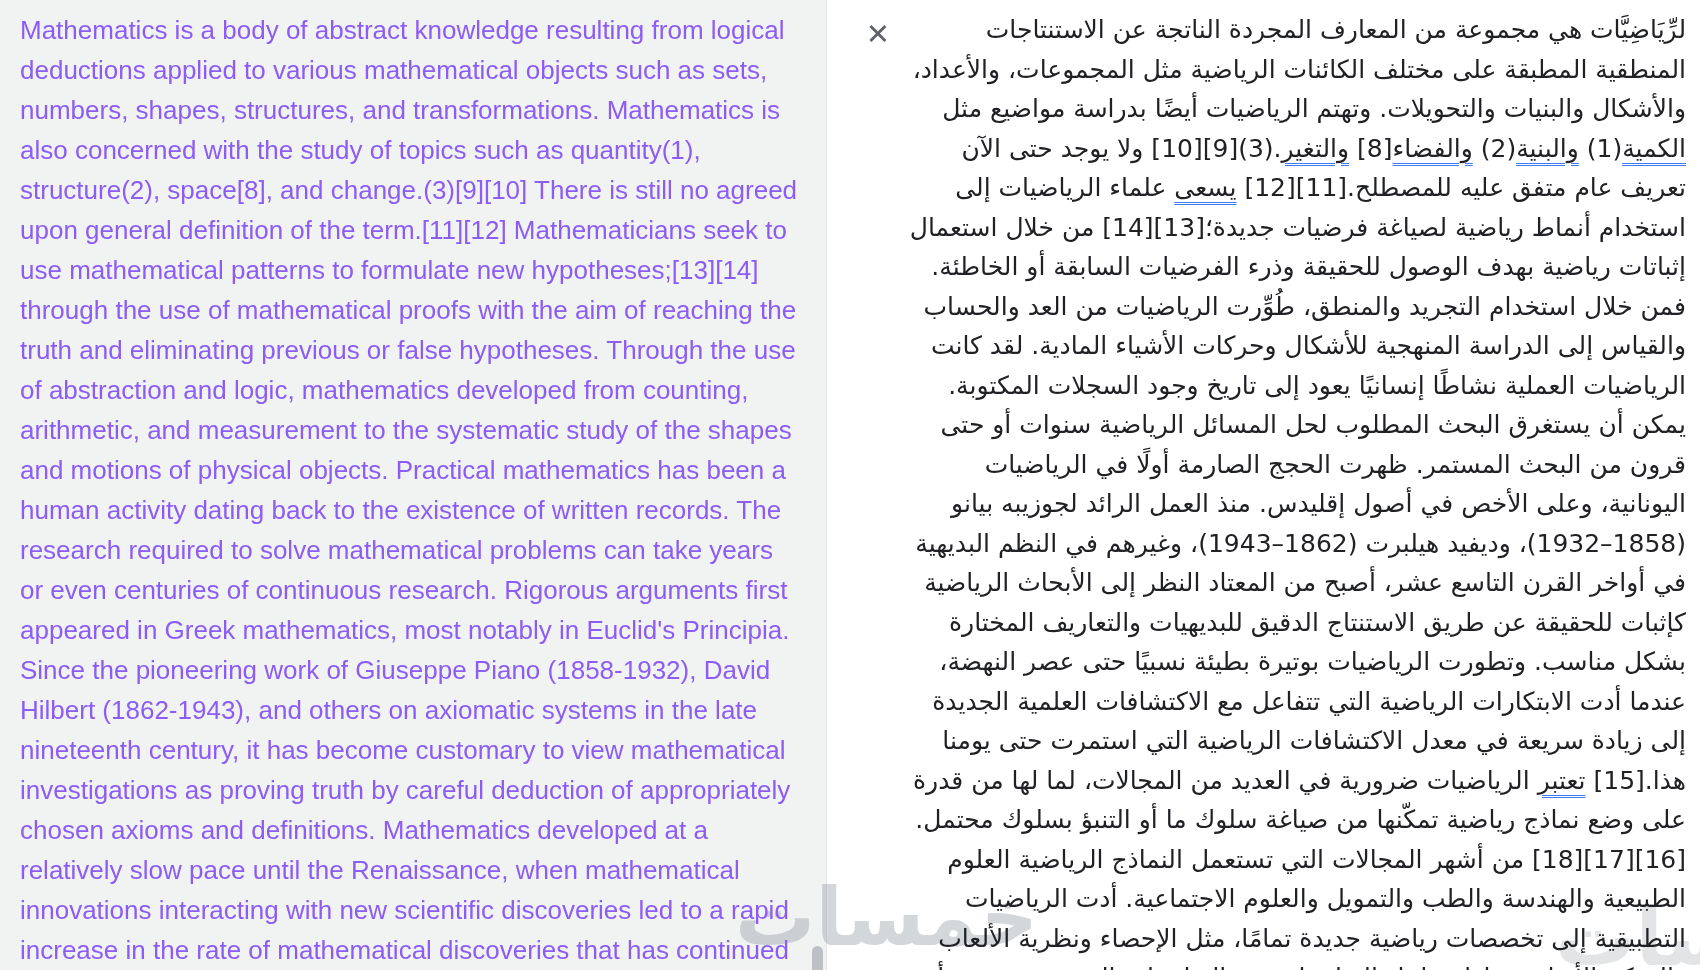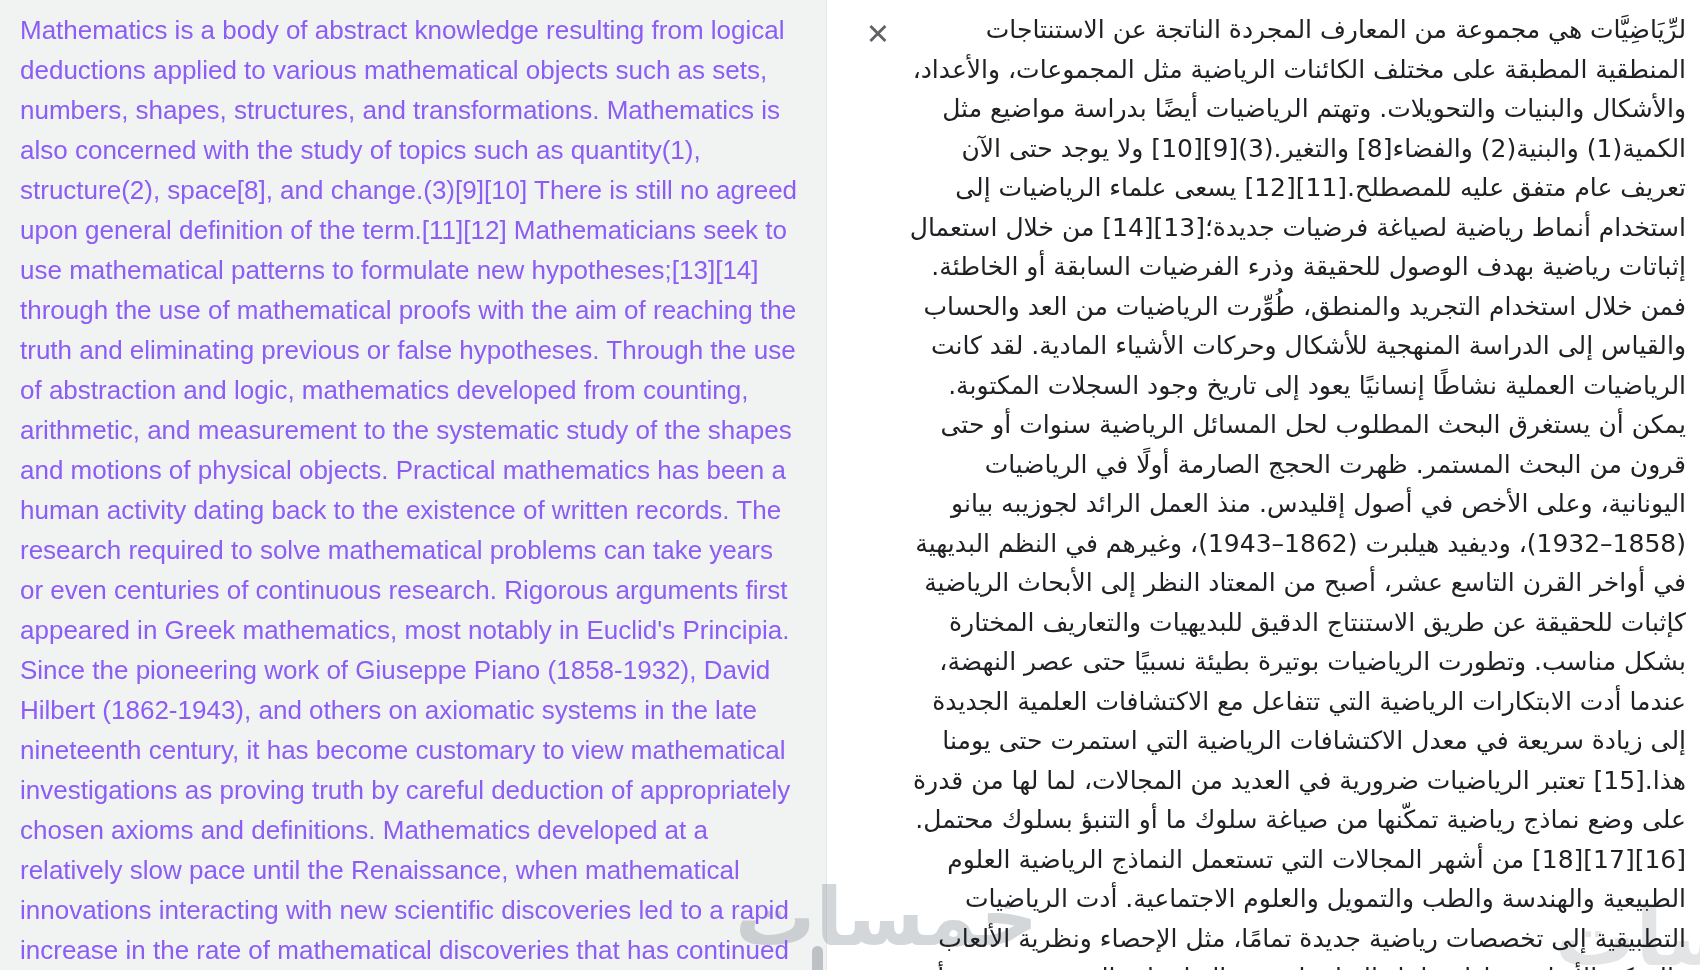--- a/index.html
+++ b/index.html
@@ -45,20 +45,21 @@
   .ar-text{
     position:absolute;right:14px;top:10px;
     width:778px;
     direction:rtl;text-align:right;
     font-family:"DejaVu Sans",sans-serif;
     font-size:25px;line-height:39.5px;
     color:#202124;
     z-index:2;
   }
   .ar-text .alt{
+    text-decoration:underline;
     text-decoration-style:double;
     text-decoration-color:#3e7bf0;
     text-decoration-thickness:1px;
     text-underline-offset:6px;
   }
   .ar-text .sp{
     text-decoration-style:wavy;
     text-decoration-color:#e2574c;
     text-decoration-thickness:1px;
     text-underline-offset:5px;

